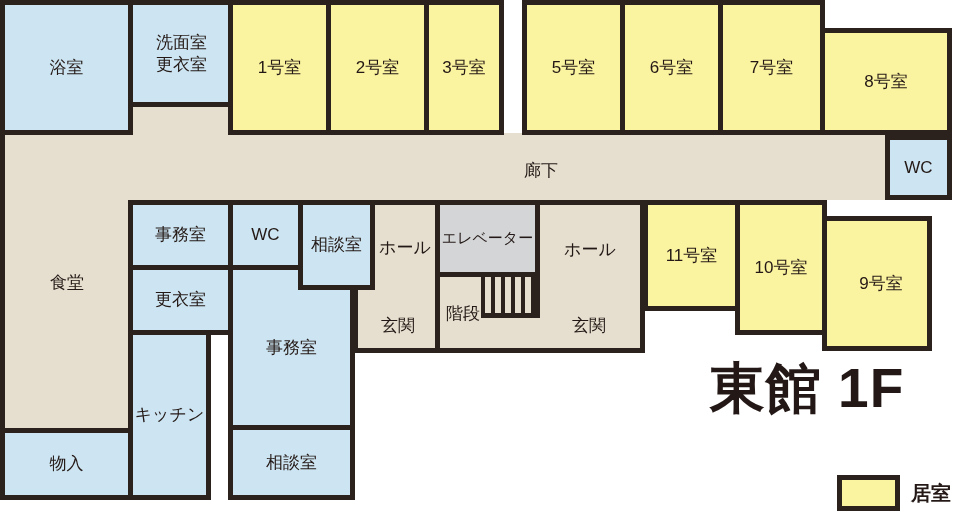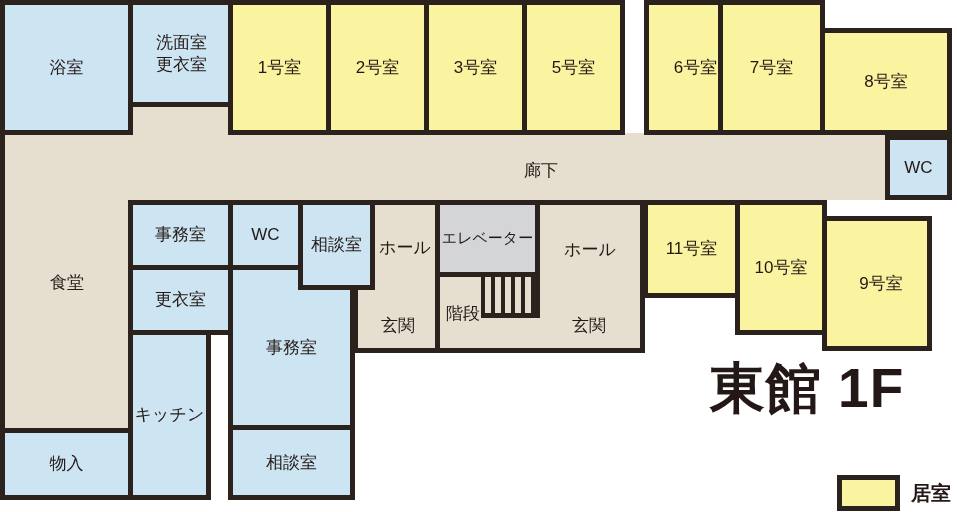--- a/index.html
+++ b/index.html
@@ -41,27 +41,27 @@
   <div class="box blue two-line" style="left:128px;top:0;width:107px;height:107px;">
     <span>洗面室</span>
     <span>更衣室</span>
   </div>
   <div class="box yellow" style="left:228px;top:0;width:103px;height:135px;">
     <span>1号室</span>
   </div>
   <div class="box yellow" style="left:326px;top:0;width:103px;height:135px;">
     <span>2号室</span>
   </div>
-  <div class="box yellow" style="left:424px;top:0;width:103px;height:135px;">
+  <div class="box yellow" style="left:424px;top:0;width:80px;height:135px;">
     <span>3号室</span>
   </div>
   <div class="box yellow" style="left:522px;top:0;width:103px;height:135px;">
     <span>5号室</span>
   </div>
-  <div class="box yellow" style="left:644px;top:0;width:103px;height:135px;">
+  <div class="box yellow" style="left:620px;top:0;width:103px;height:135px;">
     <span>6号室</span>
   </div>
   <div class="box yellow" style="left:718px;top:0;width:107px;height:135px;">
     <span>7号室</span>
   </div>
   <div class="box yellow" style="left:820px;top:28px;width:132px;height:107px;">
     <span>8号室</span>
   </div>
   <div class="box blue" style="left:885px;top:135px;width:67px;height:65px;">
     <span>WC</span>
@@ -101,21 +101,21 @@
   <div class="box blue" style="left:298px;top:200px;width:77px;height:90px;">
     <span>相談室</span>
   </div>
   <div class="box blue" style="left:228px;top:425px;width:127px;height:75px;">
     <span>相談室</span>
   </div>
   <div class="box blue" style="left:0;top:428px;width:133px;height:72px;">
     <span>物入</span>
   </div>
 
-  <div class="box yellow" style="left:643px;top:200px;width:97px;height:98px;text-align:center;">
+  <div class="box yellow" style="left:643px;top:200px;width:97px;height:111px;text-align:center;">
     <span>11号室</span>
   </div>
   <div class="box yellow" style="left:735px;top:200px;width:92px;height:135px;">
     <span>10号室</span>
   </div>
   <div class="box yellow" style="left:822px;top:216px;width:110px;height:135px;padding-left:8px;">
     <span>9号室</span>
   </div>
 
   <div id="title" style="left:807px;top:389px;">東館 1F</div>

